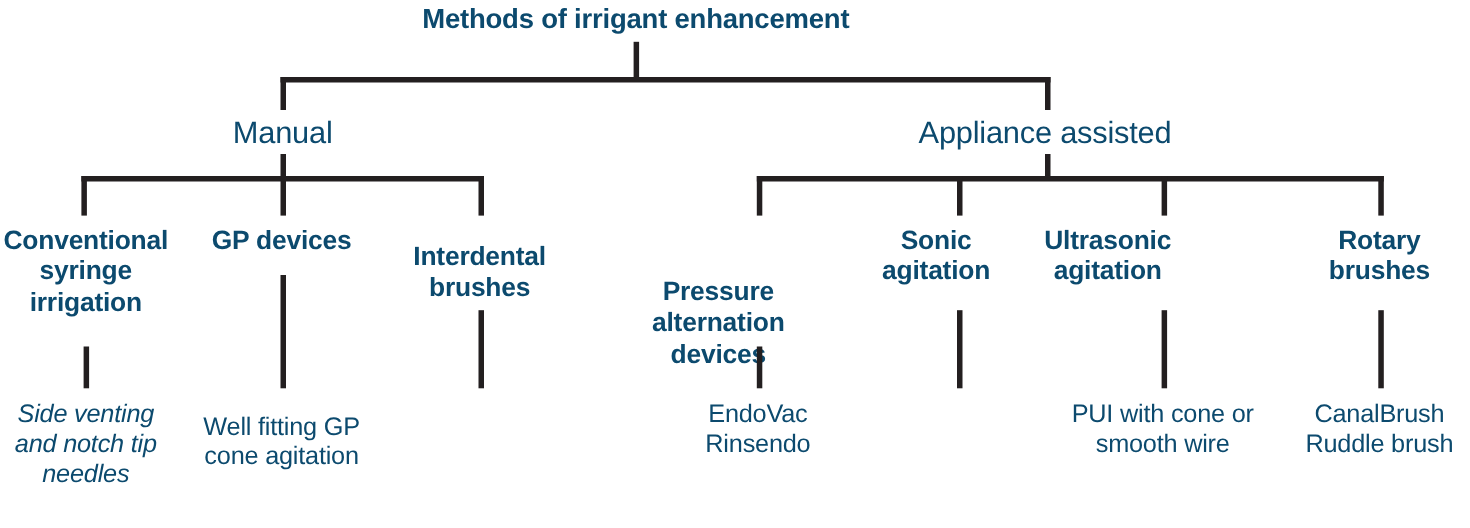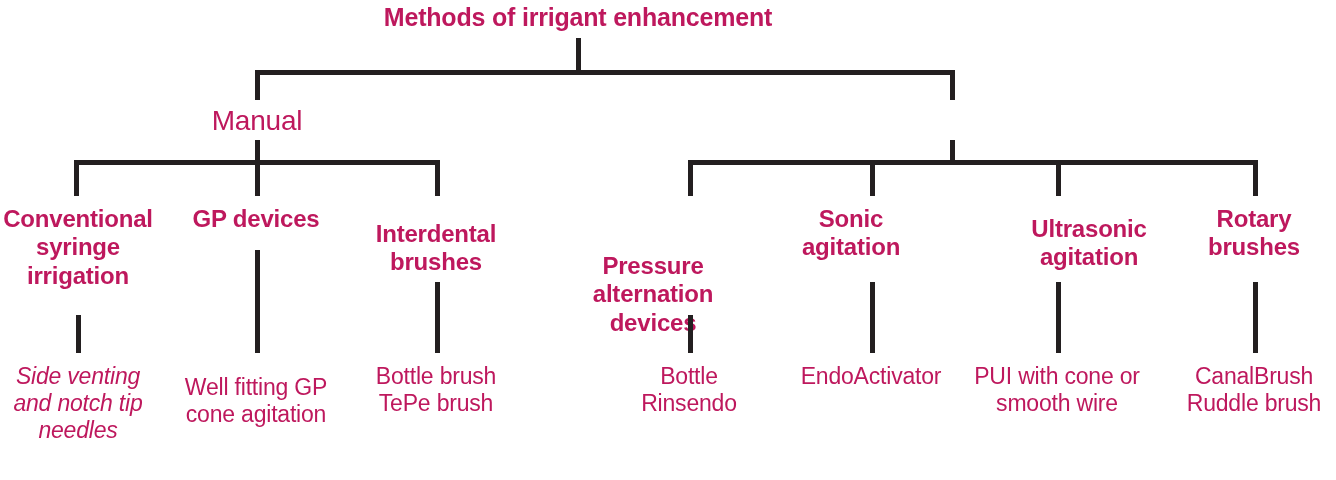--- a/index.html
+++ b/index.html
@@ -15,21 +15,21 @@
     position: relative;
     width: 1336px;
     height: 480px;
     background: #ffffff;
     overflow: hidden;
   }
   .node-text {
     position: absolute;
     text-align: center;
     line-height: 1.18;
-    color: #be185d;
+    color: #0c4a6e;
     white-space: pre-line;
     letter-spacing: -0.2px;
   }
   .lvl-root {
     font-size: 25px;
     font-weight: bold;
   }
   .lvl-branch {
     font-size: 28px;
     font-weight: normal;
@@ -59,20 +59,21 @@
   <div class="conn conn-v" style="left: 576px; top: 38px; height: 34px; background: rgb(35, 31, 32);"></div>
 
   <div class="conn conn-h" style="left: 255px; top: 70px; width: 700px; background: rgb(35, 31, 32);"></div>
 
   <div class="conn conn-v" style="left: 255px; top: 70px; height: 30px; background: rgb(35, 31, 32);"></div>
 
   <div class="conn conn-v" style="left: 950px; top: 70px; height: 30px; background: rgb(35, 31, 32);"></div>
 
   <div class="node-text lvl-branch" style="left:157px; top:104px; width:200px;">Manual</div>
 
+  <div class="node-text lvl-branch" style="left:800px; top:104px; width:300px;">Appliance assisted</div>
 
   <div class="conn conn-v" style="left: 255px; top: 140px; height: 22px; background: rgb(35, 31, 32);"></div>
 
   <div class="conn conn-h" style="left: 74px; top: 160px; width: 366px; background: rgb(35, 31, 32);"></div>
 
   <div class="conn conn-v" style="left: 74px; top: 160px; height: 36px; background: rgb(35, 31, 32);"></div>
   <div class="conn conn-v" style="left: 255px; top: 160px; height: 36px; background: rgb(35, 31, 32);"></div>
   <div class="conn conn-v" style="left: 435px; top: 160px; height: 36px; background: rgb(35, 31, 32);"></div>
 
   <div class="conn conn-v" style="left: 950px; top: 140px; height: 22px; background: rgb(35, 31, 32);"></div>
@@ -93,21 +94,21 @@
   <div class="node-text lvl-cat" style="left:353px; top:205px; width:166px;margin-top:15px;">Interdental
 brushes</div>
 
   <div class="node-text lvl-cat" style="left:562px; top:205px; width:182px;margin-top:47px;">Pressure
 alternation
 devices</div>
 
   <div class="node-text lvl-cat" style="left:770px; top:205px; width:162px;">Sonic
 agitation</div>
 
-  <div class="node-text lvl-cat" style="left:998px; top:205px; width:182px;margin-top:10px;">Ultrasonic
+  <div class="node-text lvl-cat" style="left:916px; top:205px; width:182px;">Ultrasonic
 agitation</div>
 
   <div class="node-text lvl-cat" style="left:1166px; top:205px; width:176px;">Rotary
 brushes</div>
 
   <div class="conn conn-v" style="left: 76px; top: 315px; height: 38px; background: rgb(35, 31, 32);"></div>
   <div class="conn conn-v" style="left: 255px; top: 250px; height: 103px; background: rgb(35, 31, 32);"></div>
   <div class="conn conn-v" style="left: 435px; top: 282px; height: 71px; background: rgb(35, 31, 32);"></div>
 
   <div class="conn conn-v" style="left: 688px; top: 315px; height: 38px; background: rgb(35, 31, 32);"></div>
@@ -115,27 +116,24 @@
   <div class="conn conn-v" style="left: 1056px; top: 282px; height: 71px; background: rgb(35, 31, 32);"></div>
   <div class="conn conn-v" style="left: 1253px; top: 282px; height: 71px; background: rgb(35, 31, 32);"></div>
 
   <div class="node-text lvl-leaf" style="left:0px; top:363px; width:156px;font-style:italic;">Side venting
 and notch tip
 needles</div>
 
   <div class="node-text lvl-leaf" style="left:163px; top:374px; width:186px;">Well fitting GP
 cone agitation</div>
 
-  <div class="node-text lvl-leaf" style="left:352px; top:363px; width:168px;">Bottle brush
-TePe brush</div>
 
-  <div class="node-text lvl-leaf" style="left:598px; top:363px; width:182px;">Bottle
+  <div class="node-text lvl-leaf" style="left:598px; top:363px; width:182px;">EndoVac
 Rinsendo</div>
 
-  <div class="node-text lvl-leaf" style="left:780px; top:363px; width:182px;">EndoActivator</div>
 
   <div class="node-text lvl-leaf" style="left:962px; top:363px; width:190px;">PUI with cone or
 smooth wire</div>
 
   <div class="node-text lvl-leaf" style="left:1158px; top:363px; width:192px;">CanalBrush
 Ruddle brush</div>
 
 </div>
 
 </body></html>

